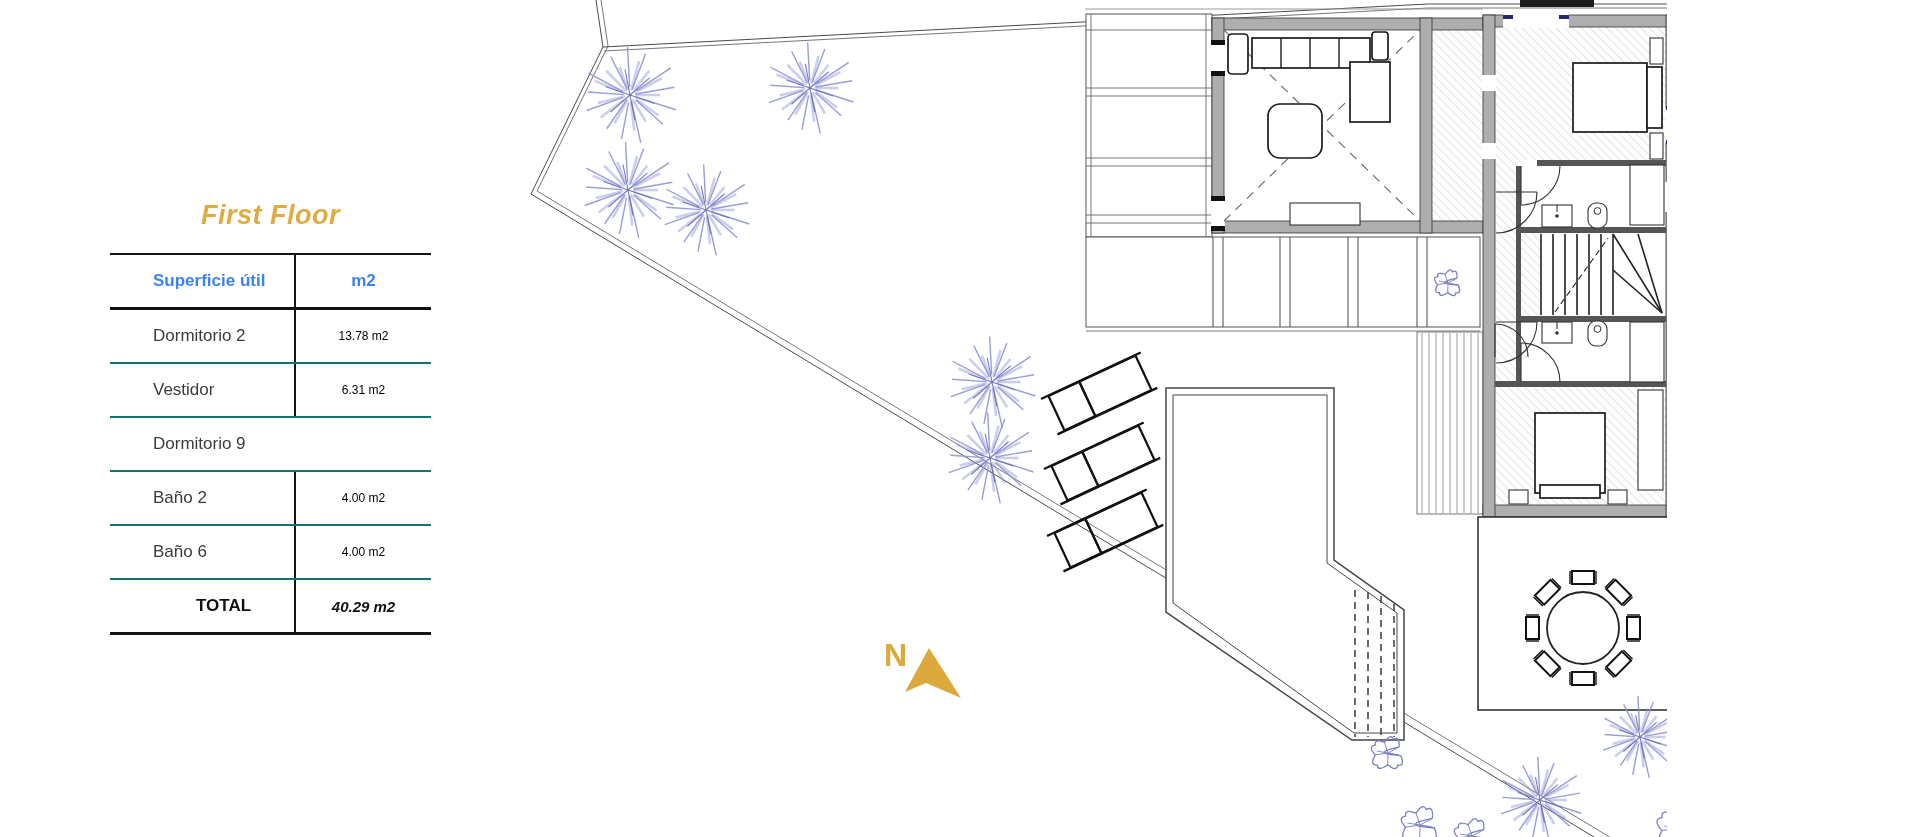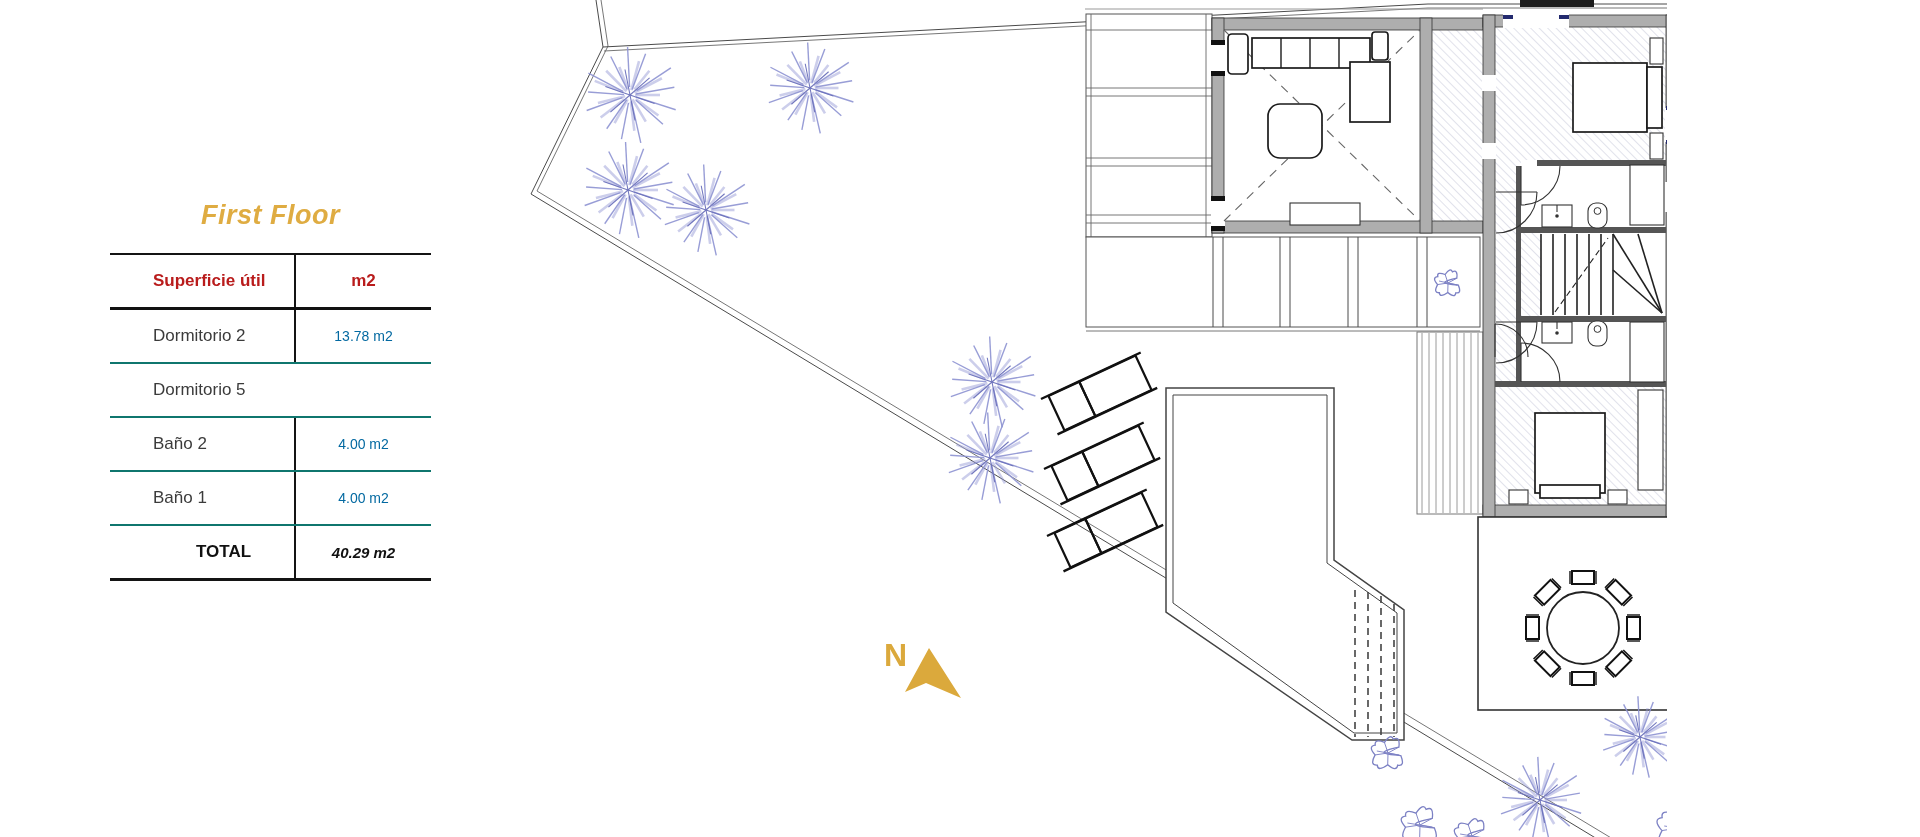--- a/index.html
+++ b/index.html
@@ -8,22 +8,22 @@
   
   #panel{position:absolute;left:110px;top:200px;width:321px;}
   #plan-title{width:100%;text-align:center;font-style:italic;font-weight:bold;
               font-size:27px;letter-spacing:.5px;color:#dfac42;margin:0 0 22px 0;}
   #area-table{width:321px;border-top:2px solid #141414;border-bottom:3px solid #141414;}
   .trow{display:flex;height:52px;align-items:center;border-bottom:2px solid #0f766e;}
   .trow.header{border-bottom:3px solid #111;}
   .trow:last-child{border-bottom:none;text-align:center;}
   .cell-label{width:184px;box-sizing:border-box;padding-left:43px;font-size:17px;color:#3b3b3b;}
   .cell-value{width:137px;box-sizing:border-box;border-left:2px solid #141414;height:100%;
-              display:flex;align-items:center;justify-content:center;font-size:14px;color:#0369a1;}
-  .trow.header .cell-label,.trow.header .cell-value{font-weight:bold;color:#b91c1c;font-size:17px;}
+              display:flex;align-items:center;justify-content:center;font-size:12px;color:#000000;}
+  .trow.header .cell-label,.trow.header .cell-value{font-weight:bold;color:#3b82f6;font-size:17px;}
   .trow.total .cell-label{font-weight:bold;color:#111;}
   .trow.total .cell-value{font-weight:bold;color:#111;font-size:15px;font-style:italic;}
   
   #plan{position:absolute;left:0;top:0;}
   .thin{stroke:#4a4a4a;stroke-width:1;fill:none;}
   .thin2{stroke:#666;stroke-width:.9;fill:none;}
   .wall{fill:#aeaeae;stroke:#333;stroke-width:.8;}
   .iwall{fill:#555;stroke:none;}
   .furn{fill:#ffffff;stroke:#1a1a1a;stroke-width:1.7;}
   .furnthin{fill:#ffffff;stroke:#333;stroke-width:1.1;}
@@ -42,28 +42,32 @@
     <div id="area-table">
       <div class="trow header">
         <div class="cell-label">Superficie útil</div>
         <div class="cell-value">m2</div>
       </div>
       <div class="trow">
         <div class="cell-label">Dormitorio 2</div>
         <div class="cell-value">13.78 m2</div>
       </div>
       <div class="trow">
-        <div class="cell-label">Dormitorio 5</div>
+        <div class="cell-label">Vestidor</div>
+        <div class="cell-value">6.31 m2</div>
+      </div>
+      <div class="trow">
+        <div class="cell-label">Dormitorio 9</div>
       </div>
       <div class="trow">
         <div class="cell-label">Baño 2</div>
         <div class="cell-value">4.00 m2</div>
       </div>
       <div class="trow">
-        <div class="cell-label">Baño 1</div>
+        <div class="cell-label">Baño 6</div>
         <div class="cell-value">4.00 m2</div>
       </div>
       <div class="trow total">
         <div class="cell-label">TOTAL</div>
         <div class="cell-value">40.29 m2</div>
       </div>
     </div>
   </div>
 
   <svg id="plan" width="1920" height="837" viewBox="0 0 1920 837">

